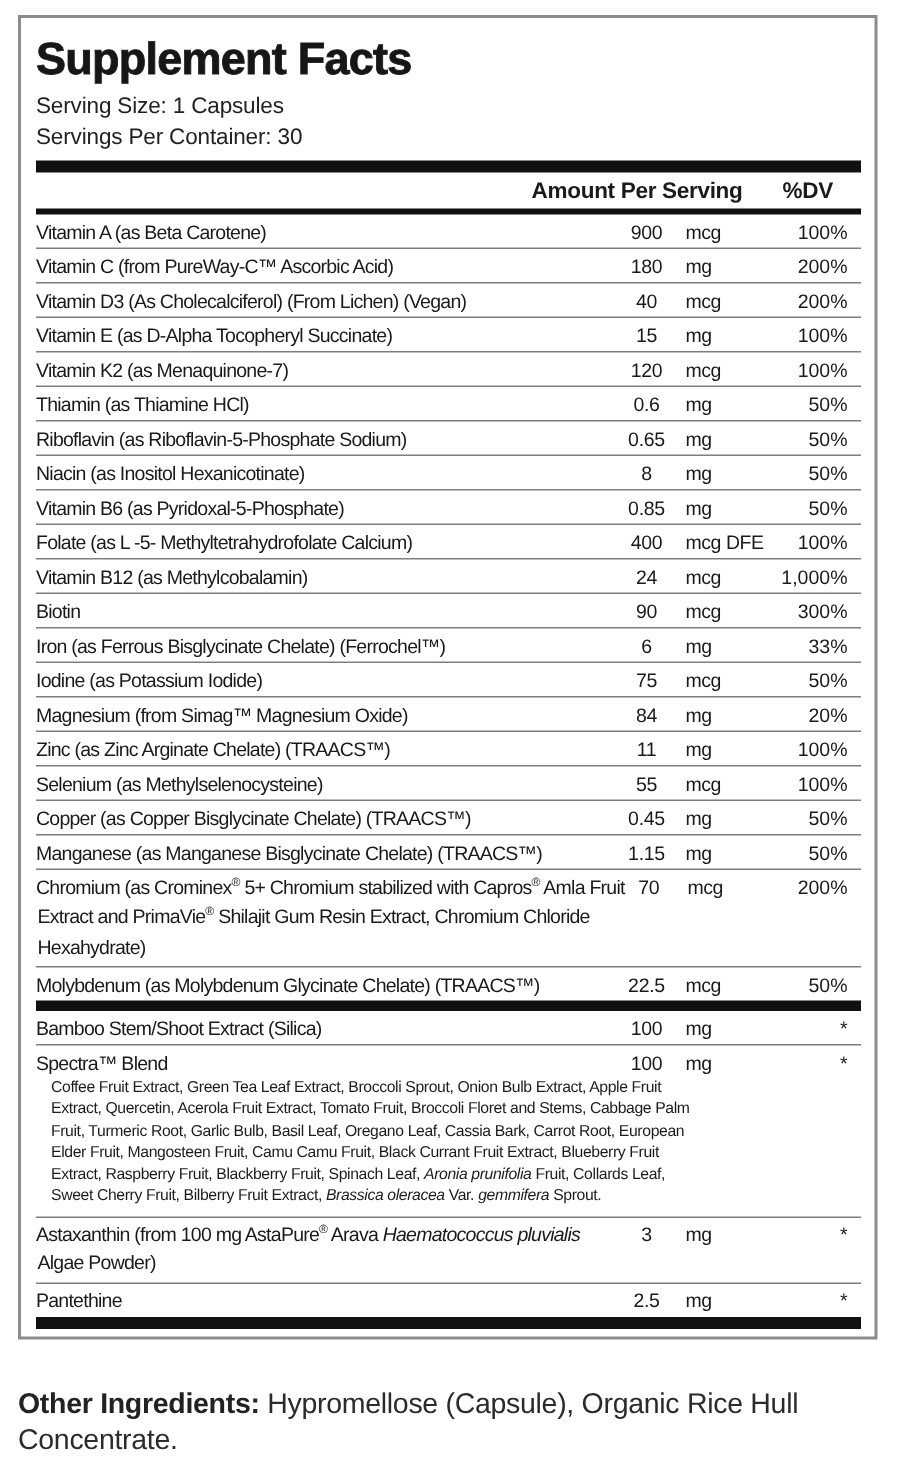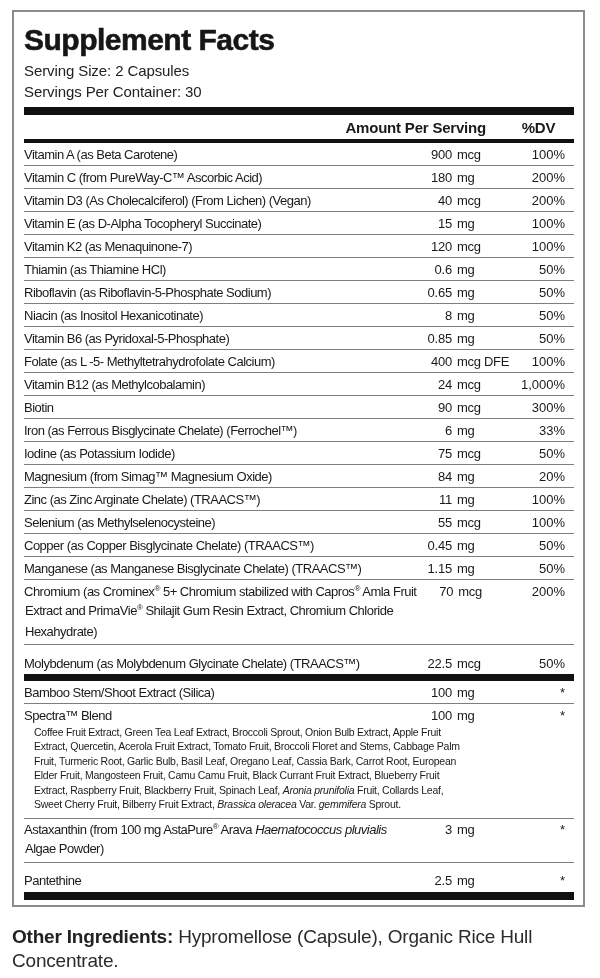--- a/index.html
+++ b/index.html
@@ -40,37 +40,37 @@
   .bar-bottom { height: 8px; }
   .head-row {
     display: flex;
     justify-content: flex-end;
     align-items: baseline;
     padding: 4px 0 3px 0;
     font-weight: bold;
     font-size: 15px;
     letter-spacing: -0.2px;
   }
-  .head-amt { margin-right: 26px; }
+  .head-amt { margin-right: 17px; }
   .head-dv  { width: 62px; padding-right: 9px; text-align: center; }
   .frow { border-bottom: 1px solid var(--divider, #7e7e7e); padding: 2.5px 0; }
-  .frow.nosep { border-bottom: none; margin-top: 7px; }
+  .frow.nosep { border-bottom: none; }
   .frow-main {
     display: flex;
     align-items: baseline;
     font-size: 13px;
     line-height: 17px;
   }
   .fname {
     flex: 1 1 auto;
     min-width: 0;
     letter-spacing: -0.5px;
     white-space: nowrap;
   }
-  .famt  { width: 42px; text-align: right; white-space: nowrap; letter-spacing: -0.2px; }
+  .famt  { width: 42px; text-align: center; white-space: nowrap; letter-spacing: -0.2px; }
   .funit { width: 60px; padding-left: 5px; white-space: nowrap; letter-spacing: -0.3px; }
   .fdv   { width: 62px; padding-right: 9px; text-align: right; white-space: nowrap; }
   .fcont {
     font-size: 13px;
     line-height: 18px;
     padding: 2px 0 1px 0;
     margin-left: 1px;
     letter-spacing: -0.5px;
   }
   .fsub {
@@ -99,21 +99,21 @@
     color: #2b2b2b;
     letter-spacing: -0.2px;
   }
   .other b { font-weight: bold; color: #222; }
 </style>
 </head>
 <body>
 
 <div class="facts-box">
   <div class="title">Supplement Facts</div>
-  <div class="serving">Serving Size: 2 Capsules</div>
+  <div class="serving">Serving Size: 1 Capsules</div>
   <div class="serving">Servings Per Container: 30</div>
   <div class="bar bar-thick"></div>
   <div class="head-row">
     <span class="head-amt">Amount Per Serving</span>
     <span class="head-dv">%DV</span>
   </div>
   <div class="bar bar-med"></div>
   <div id="rows">
       <div class="frow">
         <div class="frow-main">

